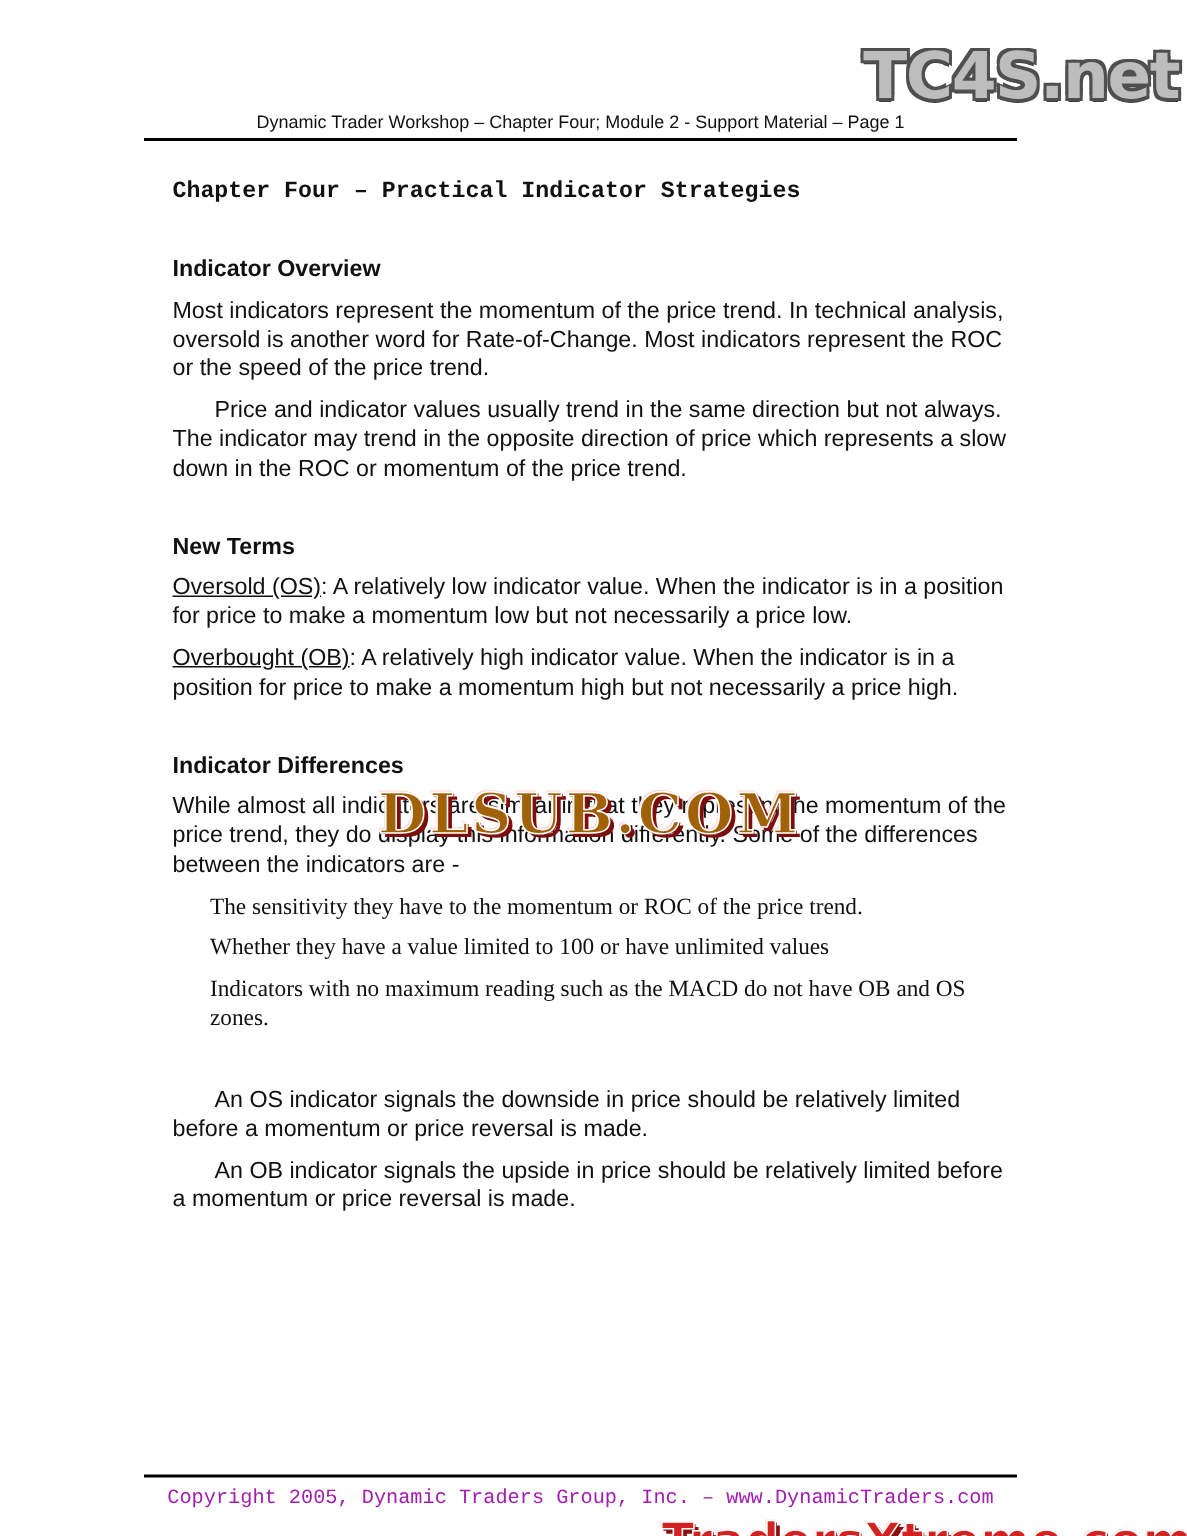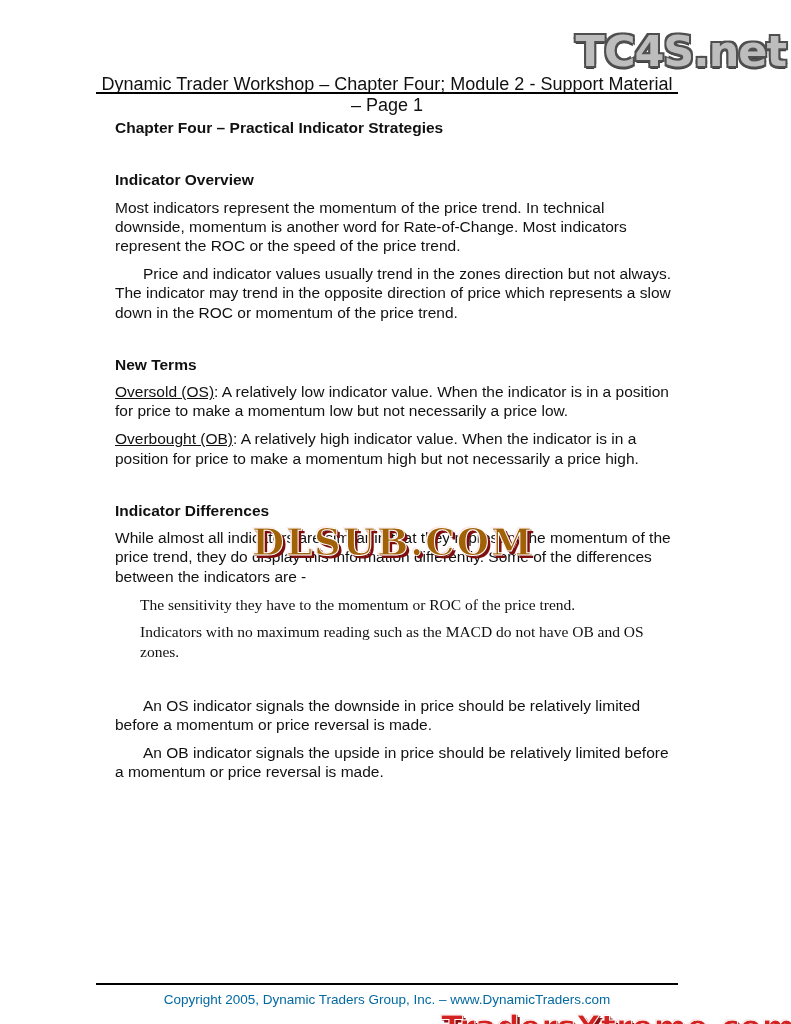--- a/index.html
+++ b/index.html
@@ -14,41 +14,41 @@
     margin-top: 32px;
   }
 
   
   .header-text {
     position: absolute;
     top: 42px;
     left: 96px;
     width: 582px;
     text-align: center;
-    font-size: 18px;
+    font-size: 12px;
     color: #111;
   }
   .header-rule {
     position: absolute;
     top: 60px;
     left: 96px;
     width: 582px;
     border-top: 2px solid #000;
   }
 
   
   .body-col {
     position: absolute;
     top: 86px;
     left: 115px;
     width: 562px;
     font-size: 15.5px;
     line-height: 19.3px;
   }
-  .doc-title { font-weight: bold; margin: 0 0 8px 0; }
+  .doc-title { font-weight: bold; margin: 0 0 8px 0; font-family: Liberation Mono, monospace; }
   .section-heading { font-weight: bold; margin: 33px 0 8px 0; }
   .para { margin: 0 0 8.5px 0; }
   .para.indent-first { text-indent: 28px; }
   .term-label { text-decoration: underline; }
   .list-item {
     margin: 0 0 8.5px 0;
     padding-left: 25px;
     max-width: 505px;
     font-family: Liberation Serif, serif;
   }
@@ -62,21 +62,22 @@
     width: 582px;
     border-top: 2px solid #000;
   }
   .footer-text {
     position: absolute;
     top: 960px;
     left: 96px;
     width: 582px;
     text-align: center;
     font-size: 13.5px;
-    color: #0369a1;
+    color: #a21caf;
+    font-family: Liberation Mono, monospace;
   }
 
   
   .wm-top {
     position: absolute;
     top: -6px;
     right: 5px;
     font-family: "DejaVu Sans", sans-serif;
     font-weight: bold;
     font-size: 43px;
@@ -131,31 +132,32 @@
   <div class="wm-top">TC4S.net</div>
 
   <div class="header-text">Dynamic Trader Workshop – Chapter Four; Module 2 - Support Material – Page 1</div>
   <div class="header-rule"></div>
 
   <div class="body-col">
 
     <p class="doc-title">Chapter Four – Practical Indicator Strategies</p>
 
     <p class="section-heading">Indicator Overview</p>
-    <p class="para">Most indicators represent the momentum of the price trend. In technical downside, momentum is another word for Rate-of-Change. Most indicators represent the ROC or the speed of the price trend.</p>
-    <p class="para indent-first">Price and indicator values usually trend in the zones direction but not always. The indicator may trend in the opposite direction of price which represents a slow down in the ROC or momentum of the price trend.</p>
+    <p class="para">Most indicators represent the momentum of the price trend. In technical analysis, oversold is another word for Rate-of-Change. Most indicators represent the ROC or the speed of the price trend.</p>
+    <p class="para indent-first">Price and indicator values usually trend in the same direction but not always. The indicator may trend in the opposite direction of price which represents a slow down in the ROC or momentum of the price trend.</p>
 
     <p class="section-heading">New Terms</p>
     <p class="para"><span class="term-label">Oversold (OS)</span><span>: A relatively low indicator value. When the indicator is in a position for price to make a momentum low but not necessarily a price low.</span></p>
     <p class="para"><span class="term-label">Overbought (OB)</span><span>: A relatively high indicator value. When the indicator is in a position for price to make a momentum high but not necessarily a price high.</span></p>
 
     <p class="section-heading">Indicator Differences</p>
     <p class="para">While almost all indicators are similar in that they represent the momentum of the price trend, they do display this information differently. Some of the differences between the indicators are -</p>
 
     <div class="list-item">The sensitivity they have to the momentum or ROC of the price trend.</div>
+    <div class="list-item">Whether they have a value limited to 100 or have unlimited values</div>
     <div class="list-item">Indicators with no maximum reading such as the MACD do not have OB and OS zones.</div>
 
     <p class="para indent-first spaced-top">An OS indicator signals the downside in price should be relatively limited before a momentum or price reversal is made.</p>
     <p class="para indent-first">An OB indicator signals the upside in price should be relatively limited before a momentum or price reversal is made.</p>
 
   </div>
 
   <div class="wm-center">DLSUB.COM</div>
 
   <div class="footer-rule"></div>

